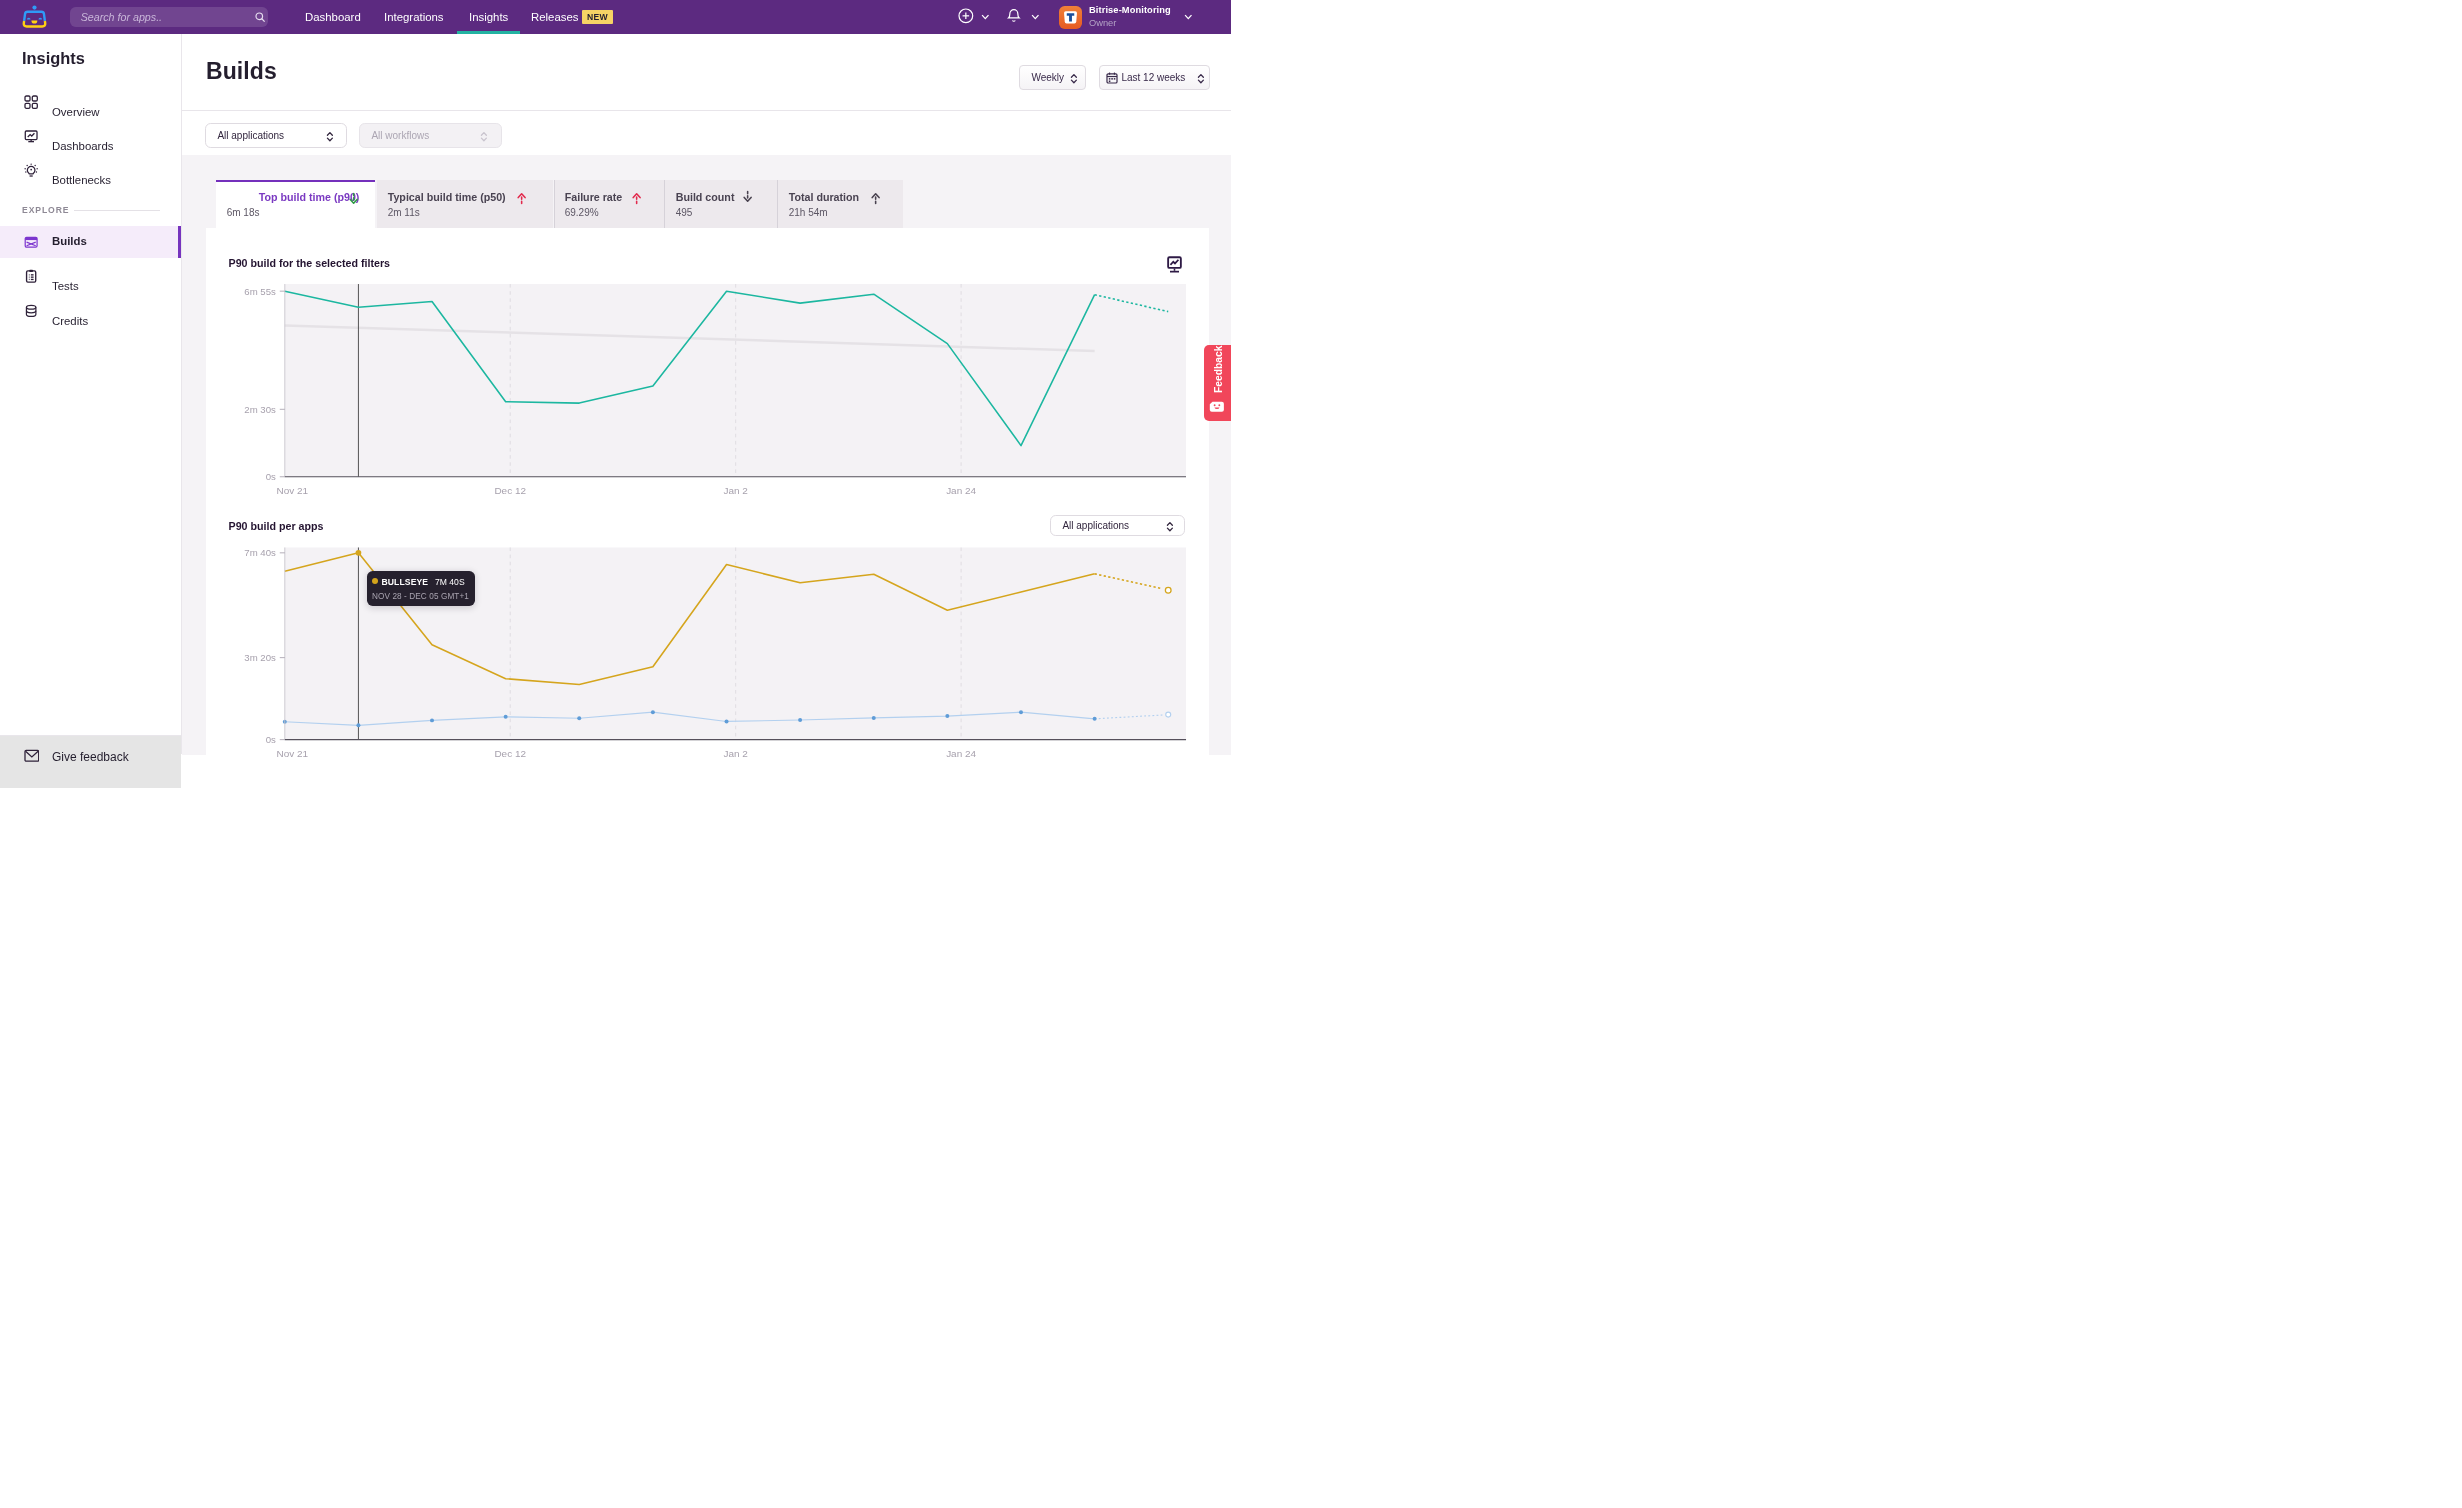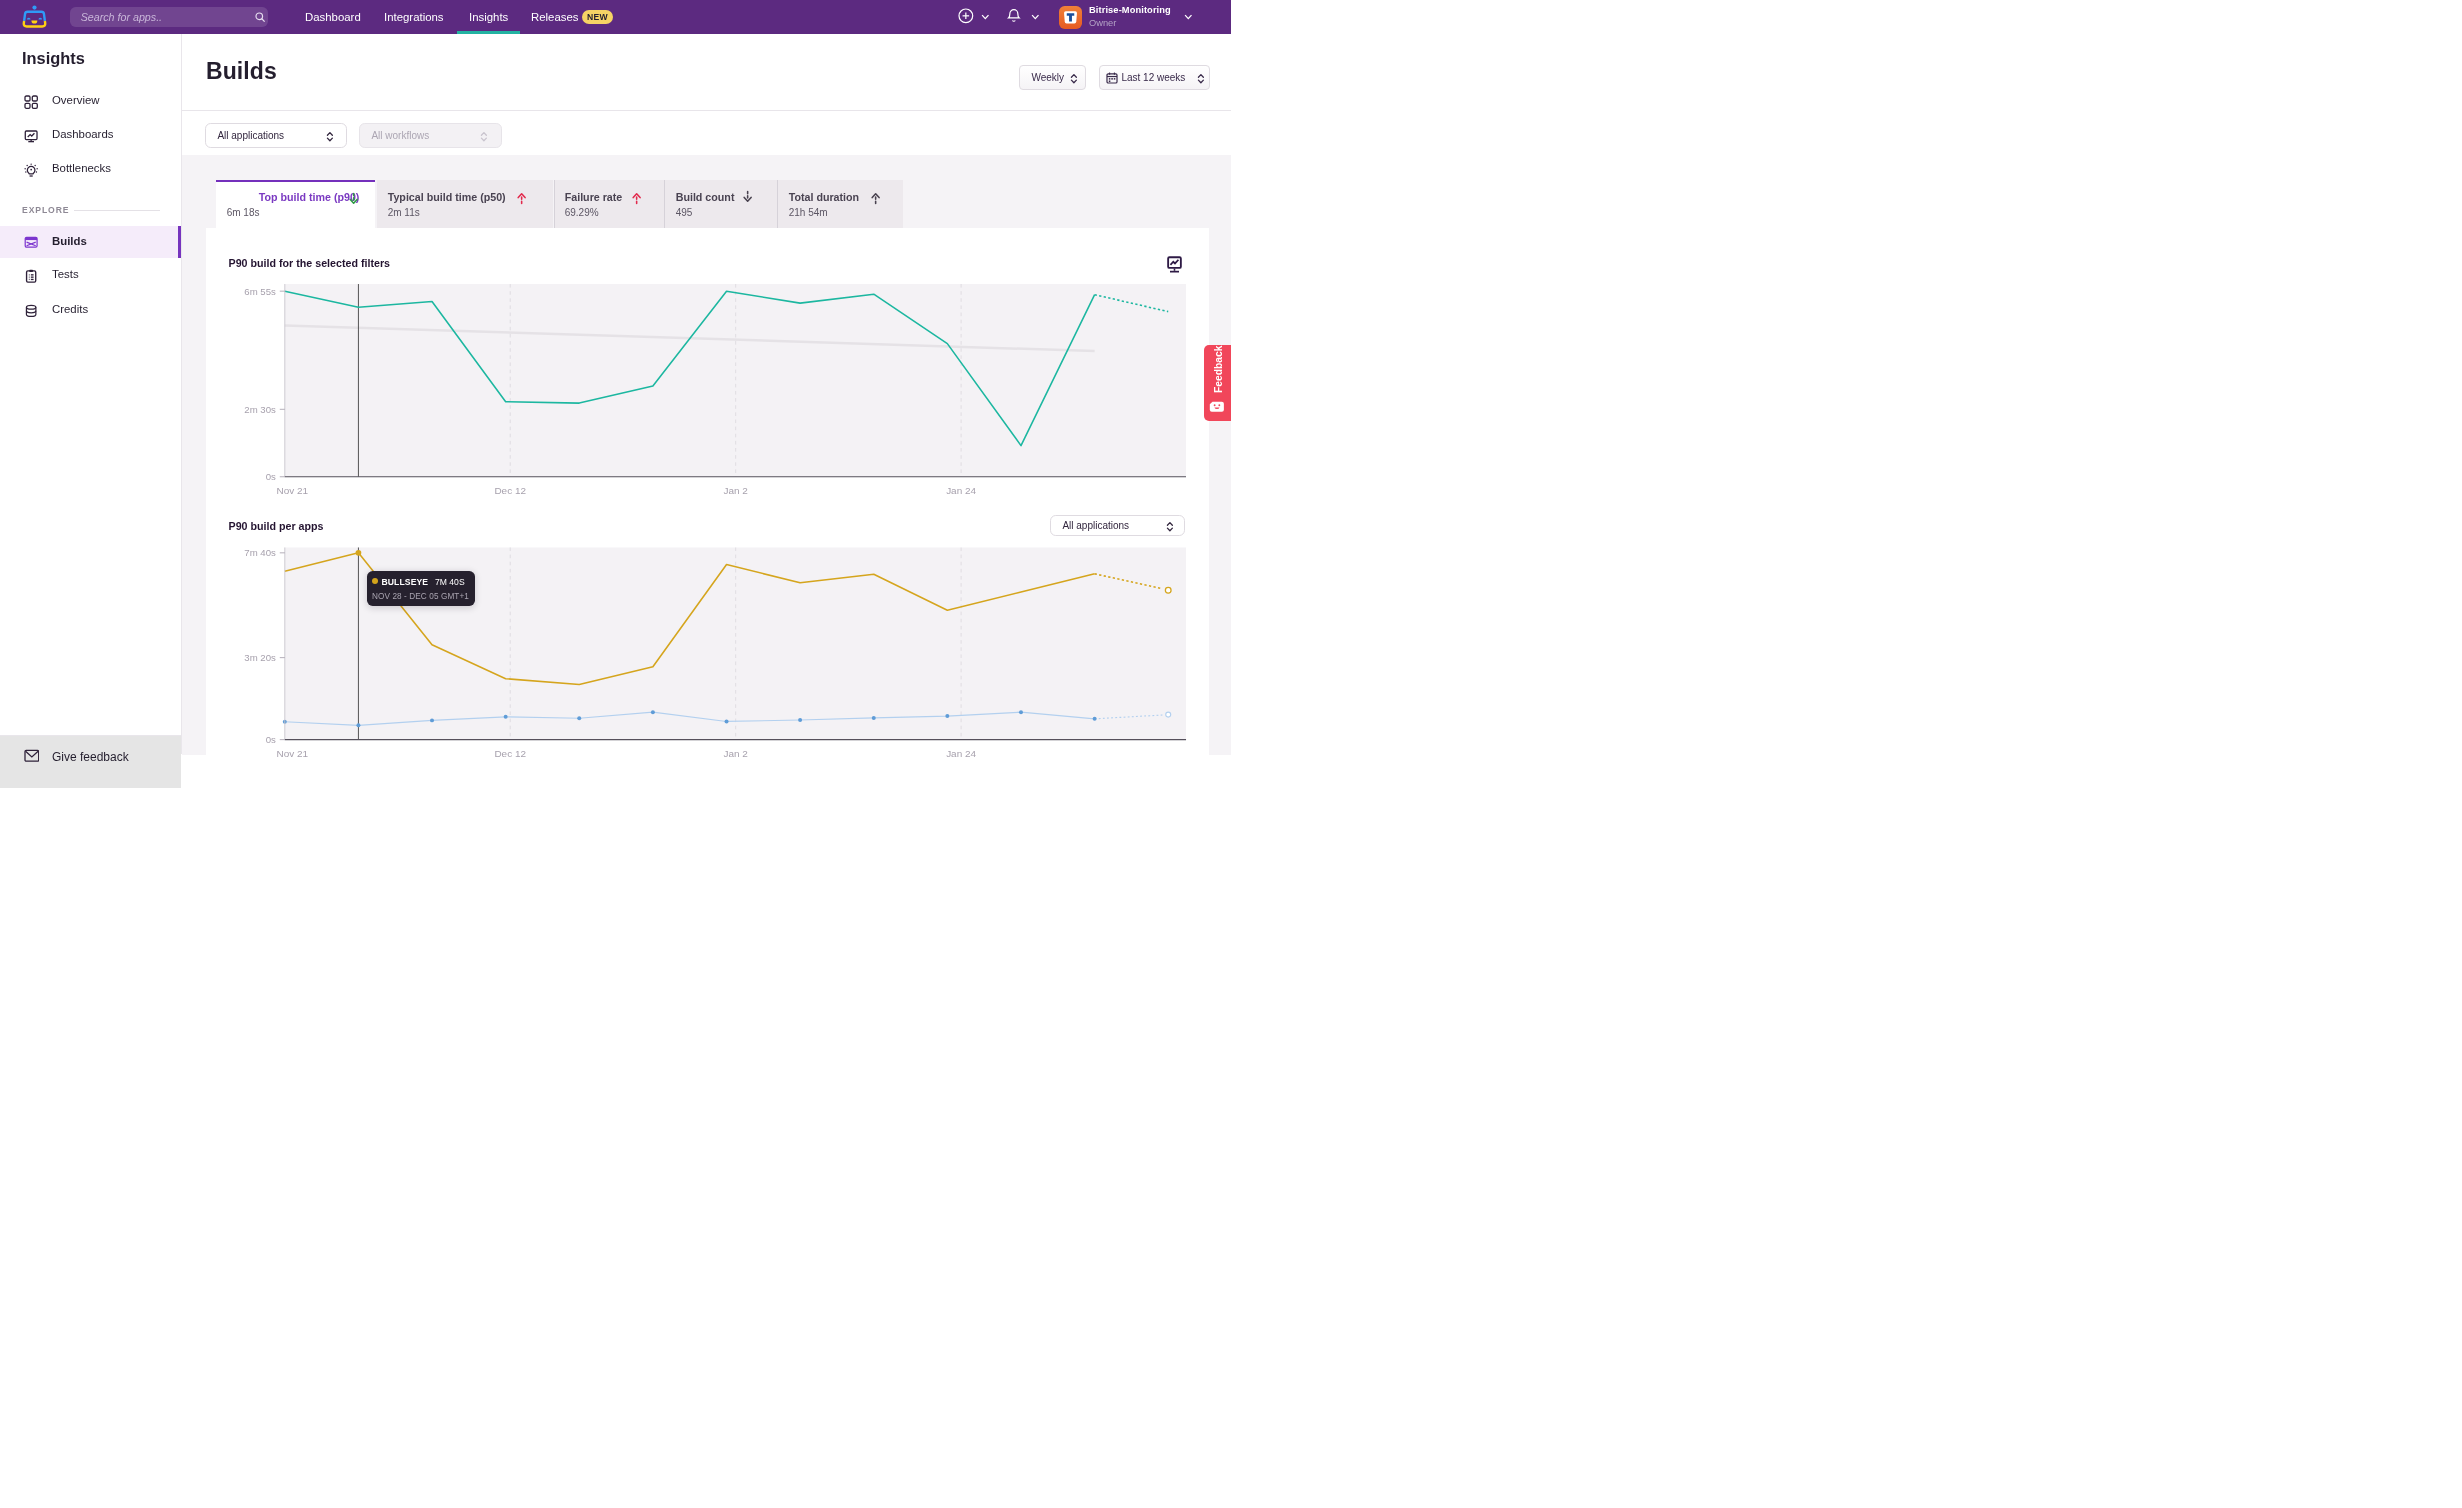--- a/index.html
+++ b/index.html
@@ -6,34 +6,34 @@
 html,body { width:1231px; height:754px; overflow:hidden; background:#fff;
   font-family:"Liberation Sans", sans-serif; }
 .abs { position:absolute; }
 
 .nav { position:absolute; left:0; top:0; width:1231px; height:34px; background:#5C2A80; }
 .search { position:absolute; left:70px; top:6.8px; width:198px; height:20.7px;
   background:rgba(255,255,255,.13); border-radius:5.7px;font-style:italic; }
 .search span { position:absolute; left:10.7px; top:4.3px; font-size:10.7px; color:#C9B6D9; }
 .navlink { position:absolute; top:0; height:34px; line-height:34px; color:#fff; font-size:11.4px; }
 .newbadge { position:absolute; left:582px; top:10px; width:31px; height:14px;
-  background:#F6D365; border-radius:7px; color:#262130; font-weight:bold;
+  background:#F6D365; border-radius:1px; color:#262130; font-weight:bold;
   text-align:center; line-height:14px; letter-spacing:0.3px; font-size:8.6px; }
 .tealline { position:absolute; left:457px; top:31px; width:63px; height:2.9px; background:#23B3A2; }
 .uname { position:absolute; left:1089px; top:3.2px; color:#fff; font-size:9.3px; font-weight:bold; line-height:14.3px; letter-spacing:0.1px; }
 .urole { position:absolute; left:1089px; top:17px; color:#B4A3C6; font-size:9.3px; line-height:13px; }
 .avatar { position:absolute; left:1059px; top:5.5px; width:23px; height:23px; border-radius:5.7px;
   background:linear-gradient(180deg,#F08038,#E55A22); }
 
 .sidebar { position:absolute; left:0; top:34px; width:182px; height:720px;
   background:#fff; border-right:0.7px solid #E9E6EB; }
 .sb-title { position:absolute; left:22px; top:15px; font-size:16.4px; font-weight:bold; color:#241E2E; }
 .sb-item { position:absolute; left:0; width:181px; height:34px; }
 .sb-item .ic { position:absolute; left:23.5px; top:10px; width:14.3px; height:14.3px; }
-.sb-item .tx { position:absolute; left:52px; top:8px; font-size:11.4px; color:#241E2E; line-height:15.7px; }
+.sb-item .tx { position:absolute; left:52px; top:20px; font-size:11.4px; color:#241E2E; line-height:15.7px; }
 .sb-explore { position:absolute; left:22px; top:171px; font-size:8.6px; font-weight:bold;
   letter-spacing:0.9px; color:#8E8995; }
 .sb-exline { position:absolute; left:74px; top:176px; width:86px; height:0.7px; background:#E4E1E6; }
 .sb-active { background:#F5ECFA; }
 .sb-active .tx { font-weight:bold; }
 .sb-bar { position:absolute; right:0; top:0; width:2.9px; height:100%; background:#7633BE; }
 .sb-foot { position:absolute; left:0; top:701px; width:181px; height:53px;
   border-top:0.7px solid #E9E6EB; background:#e5e5e5; }
 
 .main-h1 { position:absolute; left:206px; top:60px; font-size:23px; line-height:23.5px; font-weight:bold; color:#241E2E; letter-spacing:0.1px; }

